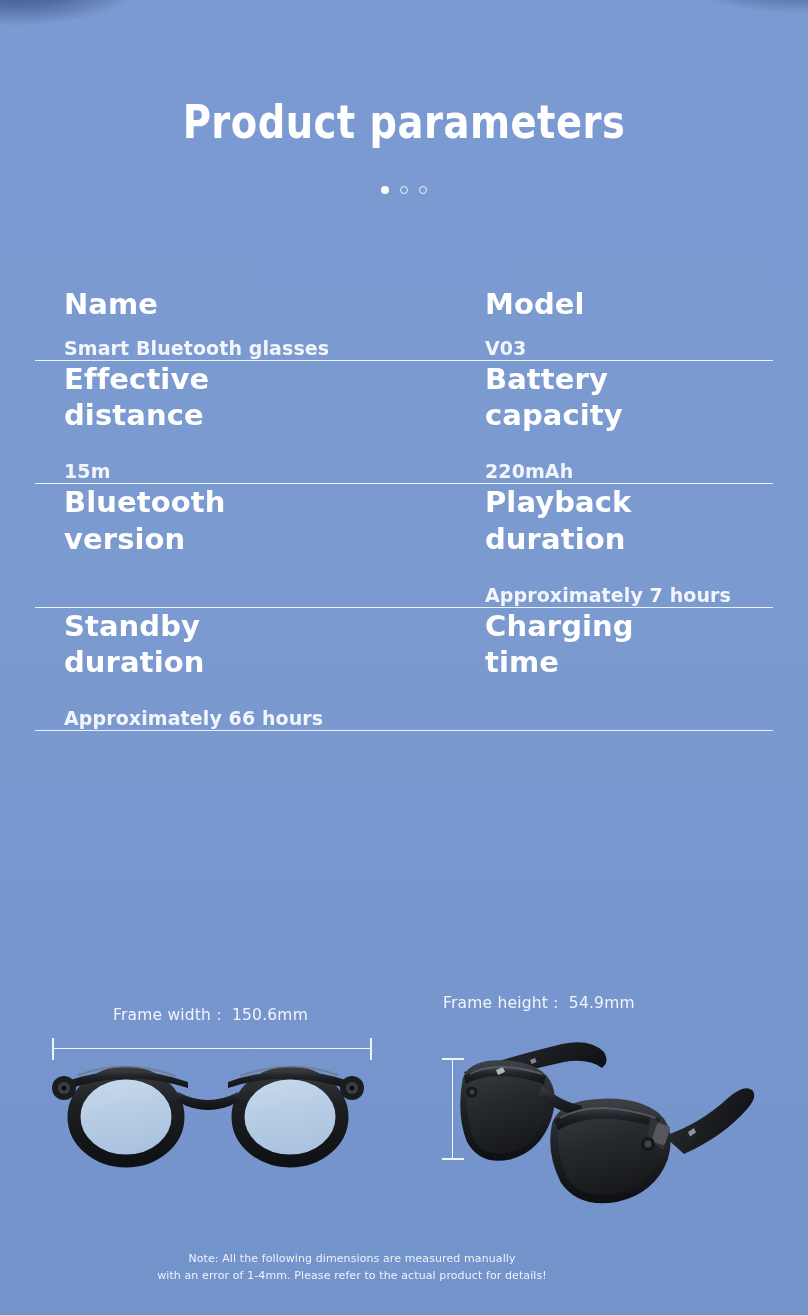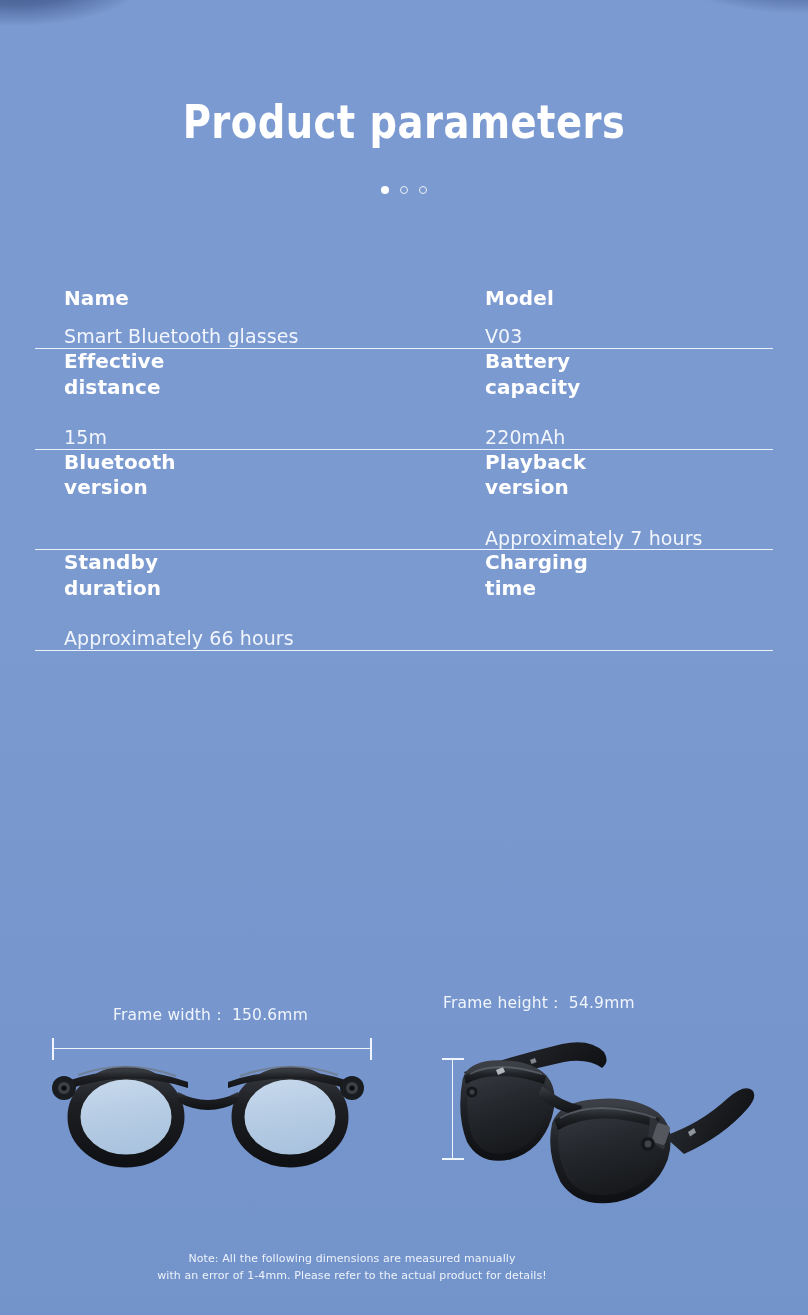--- a/index.html
+++ b/index.html
@@ -52,28 +52,28 @@
     position:relative;
     border-bottom:1px solid rgba(245,250,255,0.92);
   }
   .spec-row { }
   .spec-cell-wrap { display:flex; width:100%; }
   .cell-left { width:450px; padding-left:29px; }
   .cell-right { width:288px; }
   .spec-label {
     color:#ffffff;
     font-weight:bold;
-    font-size:20px;
+    font-size:29px;
     line-height:1.27;
     letter-spacing:0.1px;
   }
   .spec-value {
     color:#f2f6fc;
     font-size:19px;
-    font-weight:400;
+    font-weight:700;
     line-height:1.2;
     margin-top:10px;
     letter-spacing:0.1px;
   }
   .row-1 .spec-value { margin-top:14px; }
   .row-1 { padding-top:4px; }
   .row-tall .spec-value { margin-top:26px; }
   .dim-label {
     position:absolute;
     color:#f0f5fc;
@@ -175,21 +175,21 @@
     </div>
 
     <div class="spec-row row-tall">
       <div class="spec-cell-wrap">
         <div class="cell-left">
           <div class="spec-label" style="white-space:pre-line">Bluetooth
 version</div>
         </div>
         <div class="cell-right">
           <div class="spec-label" style="white-space:pre-line">Playback
-version</div>
+duration</div>
           <div class="spec-value">Approximately 7 hours</div>
         </div>
       </div>
     </div>
 
     <div class="spec-row row-tall">
       <div class="spec-cell-wrap">
         <div class="cell-left">
           <div class="spec-label" style="white-space:pre-line">Standby
 duration</div>

